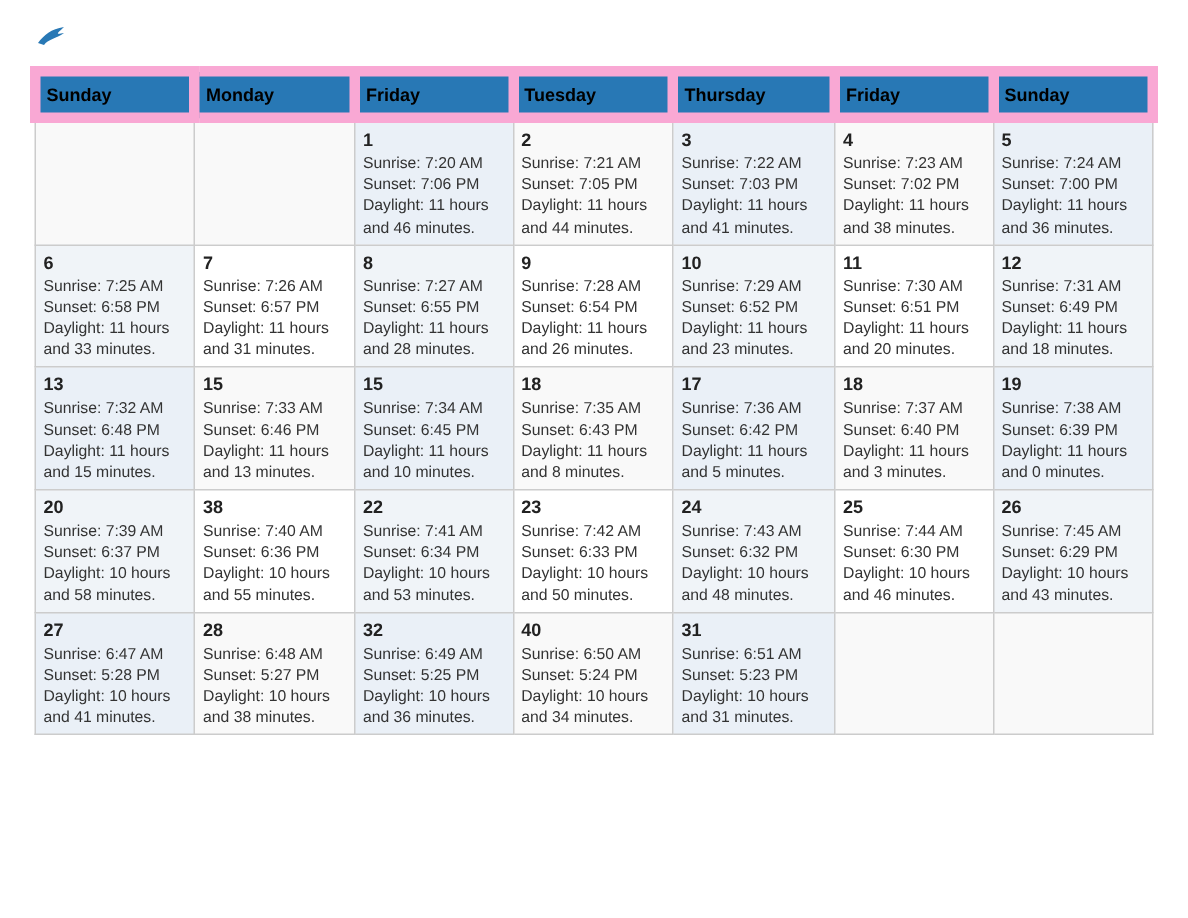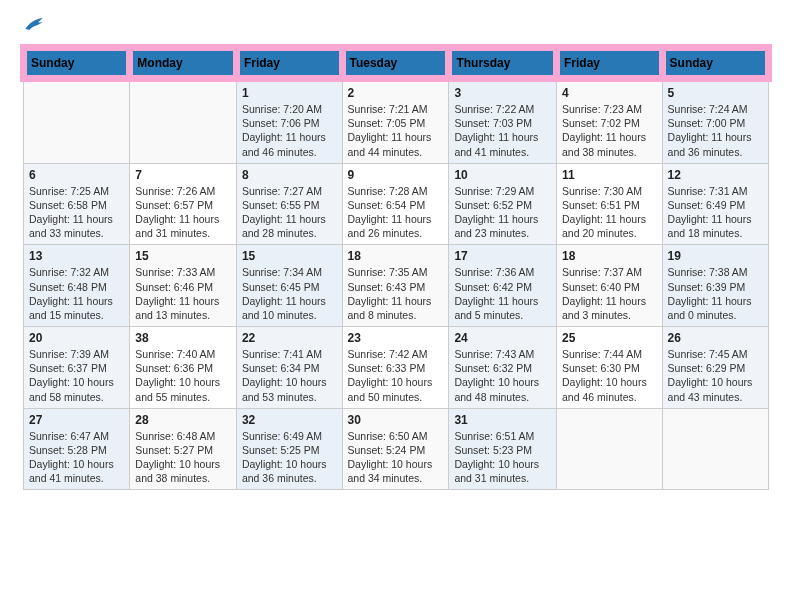--- a/index.html
+++ b/index.html
@@ -259,21 +259,21 @@
           </td>
           <td>
             <span class="day-num">28</span>
             <div class="day-info">Sunrise: 6:48 AM<br>Sunset: 5:27 PM<br>Daylight: 10 hours and 38 minutes.</div>
           </td>
           <td>
             <span class="day-num">32</span>
             <div class="day-info">Sunrise: 6:49 AM<br>Sunset: 5:25 PM<br>Daylight: 10 hours and 36 minutes.</div>
           </td>
           <td>
-            <span class="day-num">30</span>
+            <span class="day-num">40</span>
             <div class="day-info">Sunrise: 6:50 AM<br>Sunset: 5:24 PM<br>Daylight: 10 hours and 34 minutes.</div>
           </td>
           <td>
             <span class="day-num">31</span>
             <div class="day-info">Sunrise: 6:51 AM<br>Sunset: 5:23 PM<br>Daylight: 10 hours and 31 minutes.</div>
           </td>
           <td class="empty-cell"></td>
           <td class="empty-cell"></td>
         </tr>
       </tbody>

